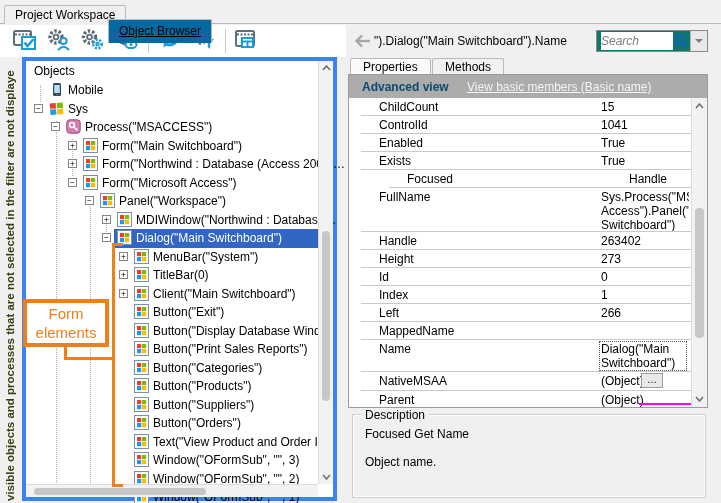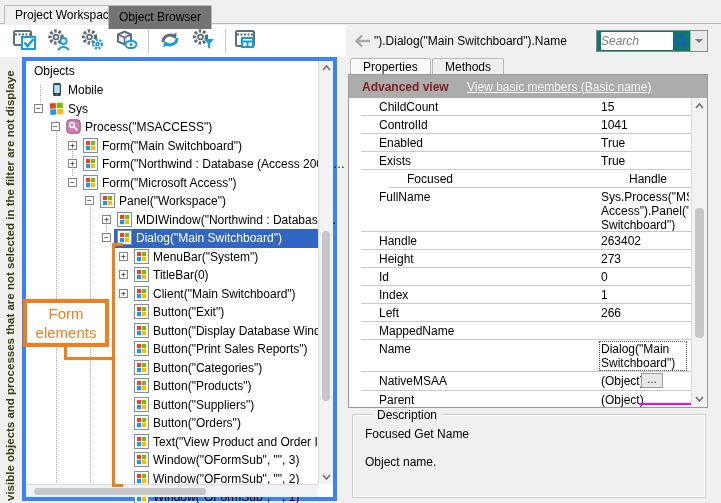--- a/index.html
+++ b/index.html
@@ -6,21 +6,21 @@
   body { background:#d8d8d8; font-family:"Liberation Sans", sans-serif; }
   .app { position:relative; width:721px; height:503px; overflow:hidden;
          background:#f0f0f0; font-size:12px; color:#000; }
 
   
   .tabstrip { position:absolute; top:0; left:0; right:0; height:24px;
               background:#f0f0f0; border-bottom:1px solid #b9b9b9; z-index:3; }
   .tab { position:absolute; height:19px; top:5px; padding:0 10px; line-height:19px;
          background:#f0f0f0; border:1px solid #b9b9b9; border-bottom:none;
          border-radius:2px 2px 0 0; white-space:nowrap; cursor:default; }
-  .tab.active { top:5px; height:24px; line-height:22px; background:#737373; z-index:4; }
+  .tab.active { top:19px; height:24px; line-height:22px; background:#0369a1; z-index:4;text-decoration:underline; }
 
   
   .toolbar { position:absolute; top:25px; left:0; width:346px; height:32px;
              background:#fff; display:flex; align-items:center; padding-left:8px; }
   .tbtn { width:34px; height:28px; display:flex; align-items:center; justify-content:center; }
   .tsep { width:1px; height:24px; background:#c9c9c9; margin:0 4px; }
 
   
   .rheader { position:absolute; top:25px; left:348px; width:373px; height:32px;
              display:flex; align-items:center; padding-right:13px; background:#f0f0f0; }
@@ -73,42 +73,42 @@
 
   
   .ptab { position:absolute; top:58px; height:18px; line-height:17px; padding:0 12px;
           background:#f0f0f0; border:1px solid #b9b9b9; border-bottom:none;
           border-radius:2px 2px 0 0; z-index:1; }
   .ptab.active { background:#fafafa; }
   .inspector { position:absolute; left:348px; top:74px; width:360px; height:334px;
                background:#fff; border:1px solid #9b9b9b; z-index:2; }
   .advbar { position:absolute; left:0; top:0; right:0; height:23px; background:#acacac;
             display:flex; align-items:center; }
-  .advbar .t { font-weight:bold; color:#7f1d1d; margin-left:13px; }
+  .advbar .t { font-weight:bold; color:#0c4a6e; margin-left:13px; }
   .advbar a { position:absolute; left:118px; color:#f4f4f4; text-decoration:underline; cursor:pointer; }
   .grid { position:absolute; left:0; top:23px; right:16px; bottom:0; overflow:hidden; }
   .prow { position:relative; }
   .prow .sep { position:absolute; left:12px; right:0; bottom:0; height:1px; background:#c9c9c9; }
   .pname { position:absolute; left:30px; top:2px; white-space:nowrap; }
   .pval { position:absolute; left:252px; top:2px; width:88px; line-height:14px;
           white-space:pre-line; overflow:hidden; }
   .pval.selcell { border:1px dotted #555; left:250px; top:1px; padding:0 1px; }
   .ellipsisbtn { position:absolute; left:292px; top:1px; width:22px; height:15px;
                  background:#e8e8e8; border:1px solid #9a9a9a; font-size:10px;
                  line-height:12px; text-align:center; }
   .magenta { position:absolute; left:290px; top:12px; width:52px; height:2px; background:#ff00ff; }
   .gscroll { position:absolute; right:0; top:23px; bottom:0; width:16px; background:#f2f2f2;
              border-left:1px solid #dcdcdc; }
   .gscroll .thumb { position:absolute; left:3px; width:9px; top:110px; height:130px;
                     background:#c7c7c7; border-radius:4px; }
 
   
   .descbox { position:absolute; left:352px; top:414px; width:354px; height:84px;
              border:1px solid #cfcfcf; box-shadow:inset 0 0 0 1px #fdfdfd; }
-  .desclabel { position:absolute; left:8px; top:-7px; background:#f0f0f0; padding:0 4px;margin-left:12px; }
+  .desclabel { position:absolute; left:8px; top:-7px; background:#f0f0f0; padding:0 4px; }
   .descline1 { position:absolute; left:12px; top:12px; }
   .descline2 { position:absolute; left:12px; top:40px; }
 </style>
 </head>
 <body>
 
 <div class="app">
 
   <div class="tabstrip">
     <div class="tab" style="left:4px;">Project Workspace</div>

